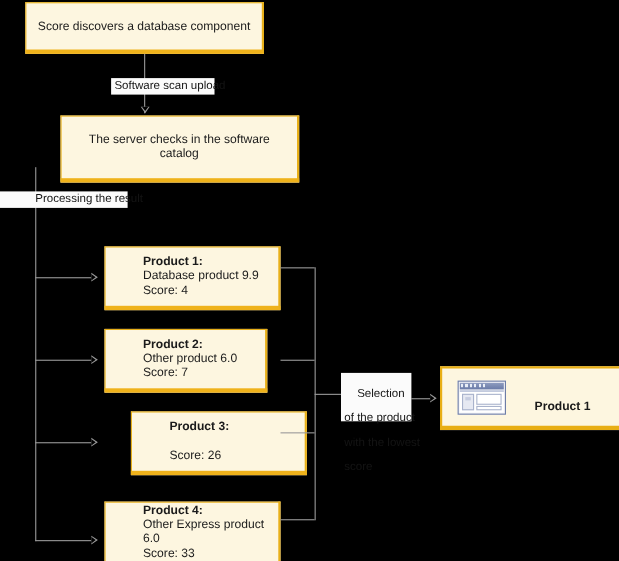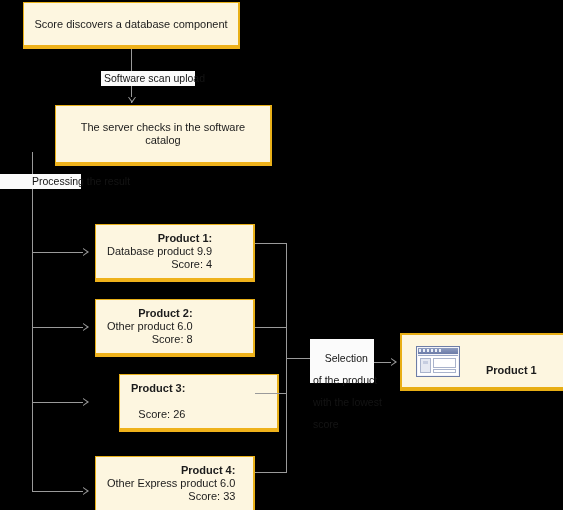--- a/index.html
+++ b/index.html
@@ -35,22 +35,22 @@
     text-align: center;
     padding: 0 8px;
   }
 
   
   .pbox.product {
     justify-content: flex-start;
     align-items: center;
   }
   .pbox.product .inner {
-    text-align: right;
-    padding-left: 11px;
+    text-align: left;
+    padding-left: 34px;
   }
   .pbox .ttl {
     font-weight: bold;
   }
 
   
   .pbox.result {
     justify-content: flex-start;
     align-items: center;
     border-width: 2px;
@@ -194,21 +194,21 @@
   <div class="elabel" style="left:101px; top:71px; width:94px; height:15px;">Software scan upload</div>
 
   <div class="pbox" style="left:23px; top:105px; width:217px; height:61px;margin-left:32px;">
     <div class="inner">
       <span>The server checks in the software catalog</span><br>
     </div>
   </div>
 
   <div class="ln-v" style="left:32px; top:152px; height:340px;"></div>
 
-  <div class="elabel" style="left:0px; top:174px; width:81px; height:15px;padding-left:32px;">Processing the result</div>
+  <div class="elabel" style="left:0px; top:174px; width:116px; height:15px;padding-left:32px;">Processing the result</div>
 
   <div class="ln-h" style="left:32px; top:252px; width:51px;"></div>
   <div class="arw right" style="left:83px; top:248px;"></div>
 
   <div class="ln-h" style="left:32px; top:327px; width:51px;"></div>
   <div class="arw right" style="left:83px; top:323px;"></div>
 
   <div class="ln-h" style="left:32px; top:402px; width:51px;"></div>
   <div class="arw right" style="left:83px; top:398px;"></div>
 
@@ -216,25 +216,25 @@
   <div class="arw right" style="left:83px; top:487px;"></div>
 
   <div class="pbox product" style="left:95px; top:224px; width:160px; height:58px;">
     <div class="inner">
       <span class="ttl">Product 1:</span><br>
       <span>Database product 9.9</span><br>
       <span>Score: 4</span>
     </div>
   </div>
 
-  <div class="pbox product" style="left:95px; top:299px; width:160px; height:58px;">
+  <div class="pbox product" style="left:95px; top:299px; width:148px; height:58px;">
     <div class="inner">
       <span class="ttl">Product 2:</span><br>
       <span>Other product 6.0</span><br>
-      <span>Score: 8</span>
+      <span>Score: 7</span>
     </div>
   </div>
 
   <div class="pbox product" style="left:95px; top:374px; width:160px; height:58px;margin-left:24px;">
     <div class="inner">
       <span class="ttl">Product 3:</span><br>
       <br>
       <span>Score: 26</span>
     </div>
   </div>

